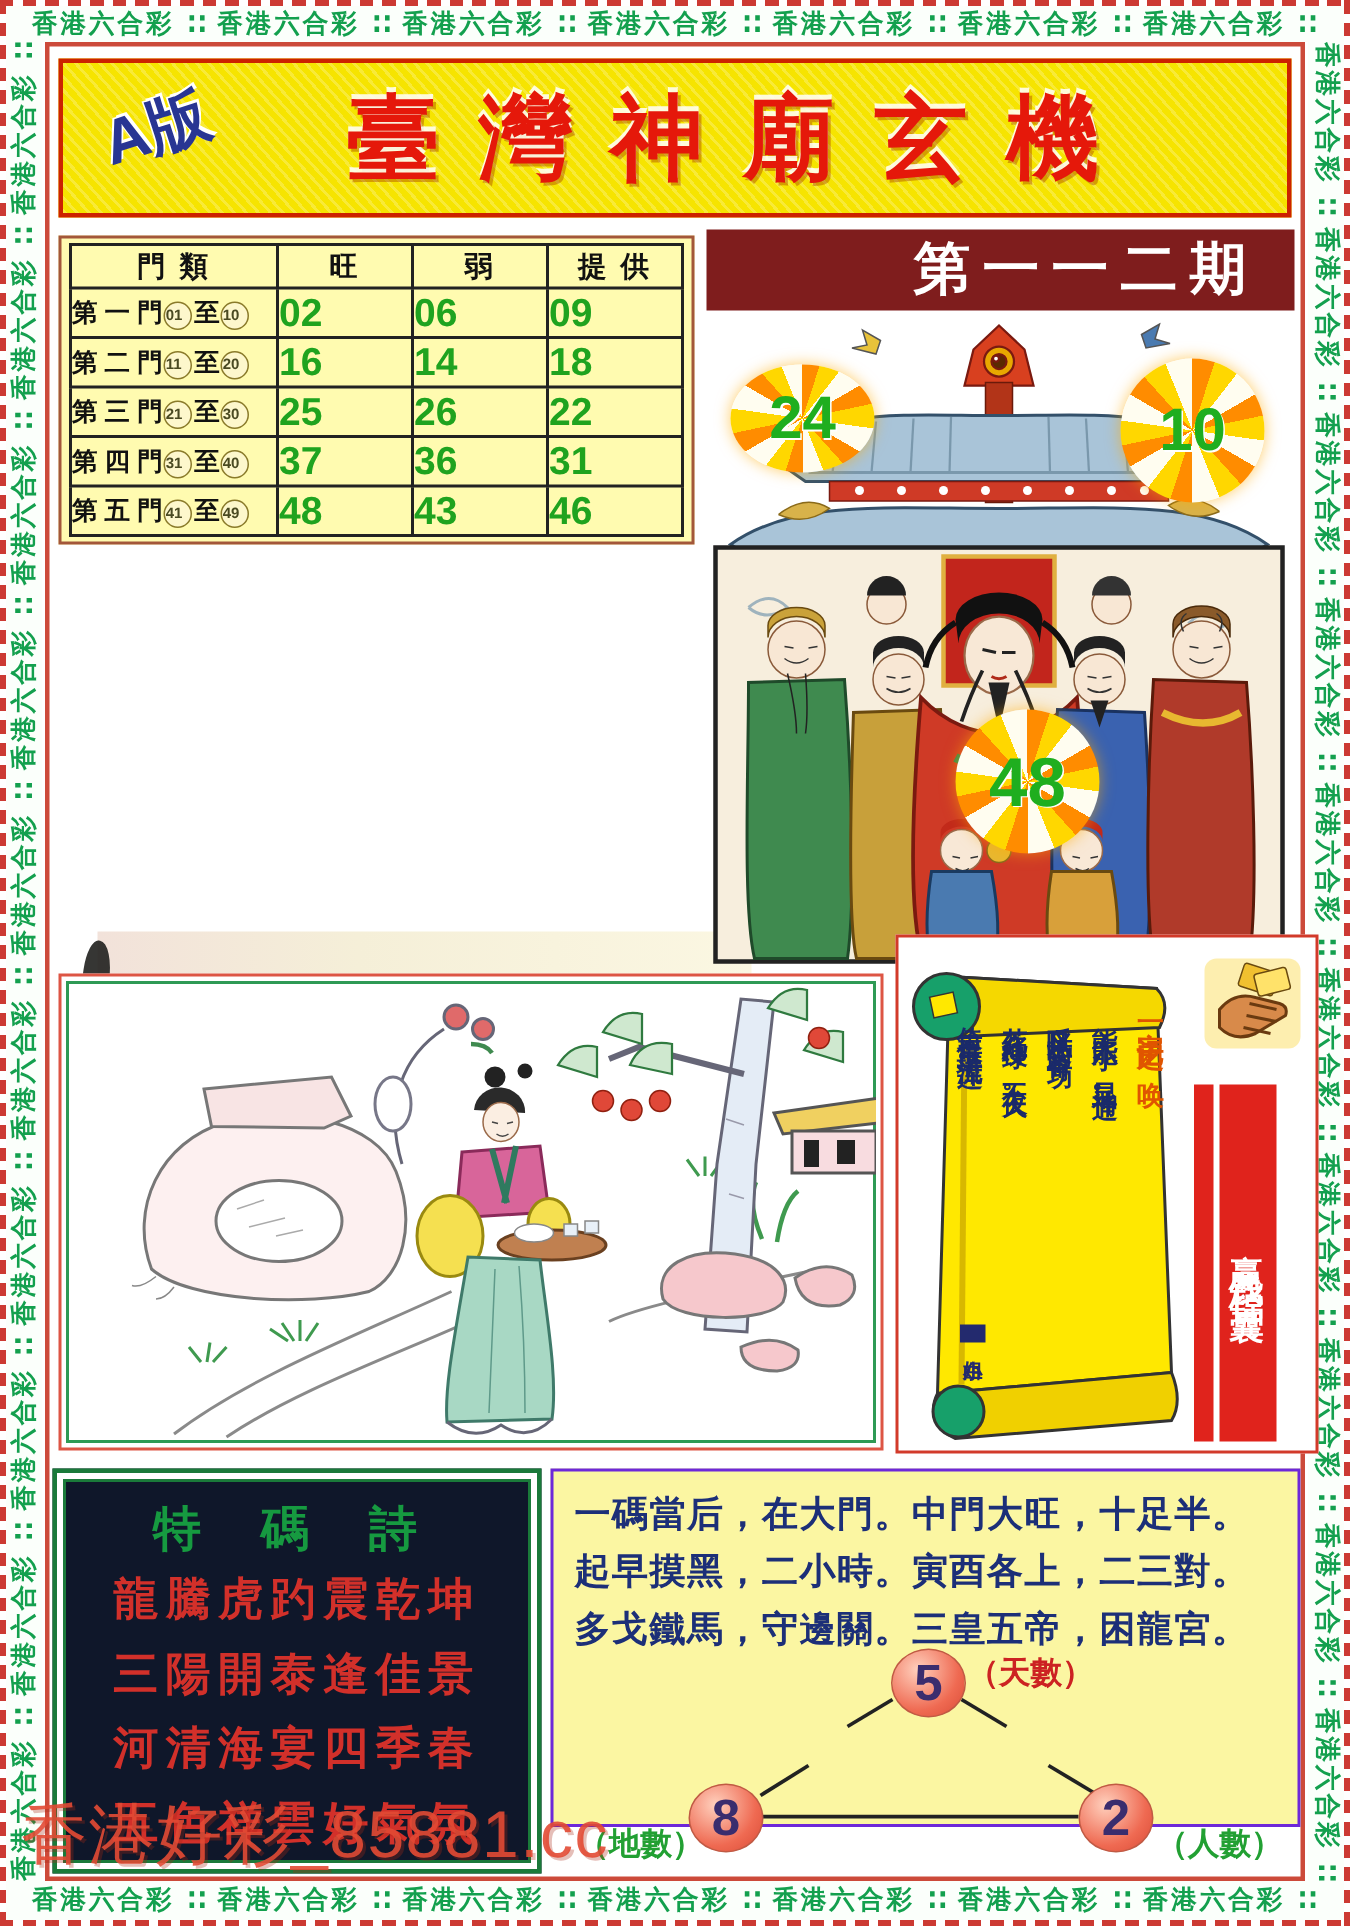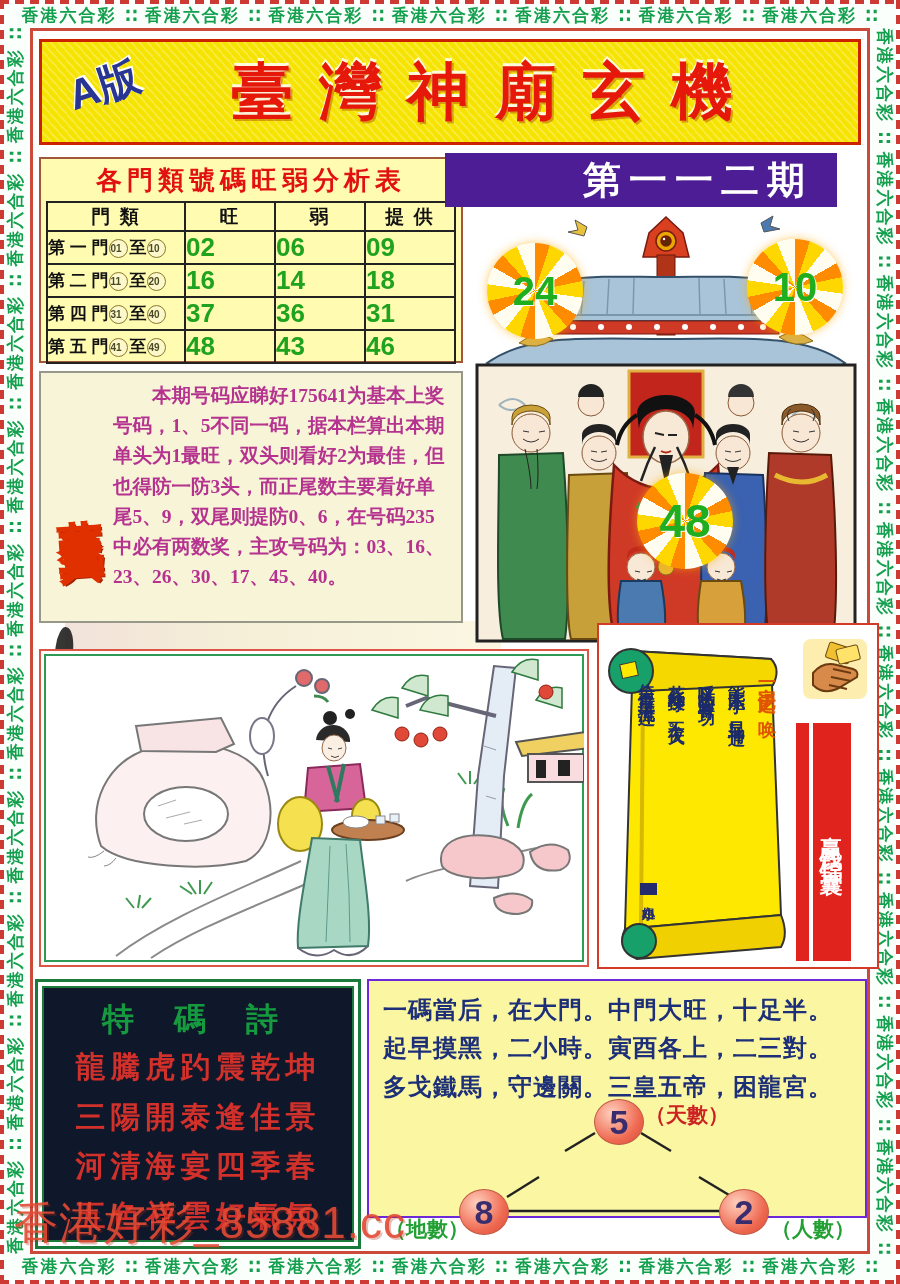--- a/index.html
+++ b/index.html
@@ -48,30 +48,30 @@
   .kuihua{position:absolute;left:6px;top:340px;width:424px;height:252px;box-sizing:border-box;
           background:#f7f4d8;border:2px solid #98988a;display:flex;}
   .kh-title{width:72px;display:flex;align-items:center;justify-content:center;
             writing-mode:vertical-rl;text-orientation:upright;
             font-family:"Liberation Serif", serif;font-size:44px;font-weight:bold;color:#ffd300;
             letter-spacing:6px;-webkit-text-stroke:2px #e03000;
             text-shadow:2px 2px 0 #a02000;transform:rotate(-4deg);}
   .kh-text{flex:1;padding:8px 10px 6px 0;font-family:"Liberation Serif", serif;
            font-size:19.5px;font-weight:600;color:#b5338f;line-height:1.55;text-indent:2em;}
   
-  .issue{position:absolute;left:412px;top:122px;width:392px;height:54px;background:#4c1d95;
+  .issue{position:absolute;left:438px;top:122px;width:392px;height:54px;background:#7f1d1d;
          color:#ffffff;font-size:38px;font-weight:bold;letter-spacing:8px;line-height:54px;
          text-align:right;padding-right:24px;box-sizing:border-box;}
   
   .temple{position:absolute;left:436px;top:184px;width:394px;height:430px;}
   .pinwheel{position:absolute;border-radius:50%;display:flex;align-items:center;justify-content:center;
             background:repeating-conic-gradient(#ff8c00 0 18deg,#ffd700 18deg 38deg,#fffdf0 38deg 60deg);
             box-shadow:0 0 10px rgba(255,170,0,.6);}
   .pw-num{font-size:40px;font-weight:bold;color:#1fae1f;text-shadow:1px 1px 0 #ffffff;}
-  .pw-left{left:18px;top:28px;width:96px;height:96px;}
+  .pw-left{left:18px;top:28px;width:96px;height:72px;}
   .pw-right{left:278px;top:24px;width:96px;height:96px;}
   .pw-center{left:168px;top:258px;width:96px;height:96px;}
   .pw-center .pw-num{font-size:46px;}
   
   .cartoon{position:absolute;left:6px;top:618px;width:550px;height:318px;box-sizing:border-box;
            background:#ffffff;border:2px solid #dd5544;padding:3px;}
   .cartoon-inner{width:100%;height:100%;box-sizing:border-box;border:2px solid #2f9a55;}
   
   .scrollbox{position:absolute;left:564px;top:592px;width:282px;height:346px;box-sizing:border-box;
              background:#ffffff;border:2px solid #d23a2a;}
@@ -145,21 +145,20 @@
   <div class="content">
 
     <div class="scanband"></div>
 
     <div class="banner">
       <div class="edition">A版</div>
       <div class="main-title">臺灣神廟玄機</div>
     </div>
 
     <div class="analysis">
-      <div class="analysis-title">各門類號碼旺弱分析表</div>
       <table class="an">
         <tbody>
             <tr>
           <th>門 類</th>
           <th>旺</th>
           <th>弱</th>
           <th>提 供</th>
         </tr>
         <tr>
           <td class="door"><span>第 一 門</span><span class="circ">01</span><span>至</span><span class="circ">10</span></td>
@@ -167,39 +166,41 @@
           <td class="val">06</td>
           <td class="val">09</td>
         </tr>
         <tr>
           <td class="door"><span>第 二 門</span><span class="circ">11</span><span>至</span><span class="circ">20</span></td>
           <td class="val">16</td>
           <td class="val">14</td>
           <td class="val">18</td>
         </tr>
         <tr>
+          <td class="door"><span>第 三 門</span><span class="circ">21</span><span>至</span><span class="circ">30</span></td>
+          <td class="val">25</td>
+          <td class="val">26</td>
+          <td class="val">22</td>
+        </tr>
+        <tr>
           <td class="door"><span>第 四 門</span><span class="circ">31</span><span>至</span><span class="circ">40</span></td>
           <td class="val">37</td>
           <td class="val">36</td>
           <td class="val">31</td>
         </tr>
         <tr>
           <td class="door"><span>第 五 門</span><span class="circ">41</span><span>至</span><span class="circ">49</span></td>
           <td class="val">48</td>
           <td class="val">43</td>
           <td class="val">46</td>
         </tr>
       </tbody>
         </table>
     </div>
 
-    <div class="kuihua">
-      <div class="kh-title">葵花宝典</div>
-      <div class="kh-text">本期号码应睇好175641为基本上奖号码，1、5不同一码，据本栏算出本期单头为1最旺，双头则看好2为最佳，但也得防一防3头，而正尾数主要看好单尾5、9，双尾则提防0、6，在号码235中必有两数奖，主攻号码为：03、16、23、26、30、17、45、40。</div>
-    </div>
 
     <div class="issue">第一一二期</div>
 
     <div class="temple">
       <svg width="394" height="430" viewBox="0 0 394 430">
 
         <g stroke="#555" stroke-width="1" fill="#e8c23a">
           <path d="M118,12 l-12,-7 l3,10 l-10,2 l16,4 z"></path>
             <path d="M292,8 l12,-7 l-3,10 l10,3 l-16,3 z" fill="#4a7ab0"></path>
         </g>

